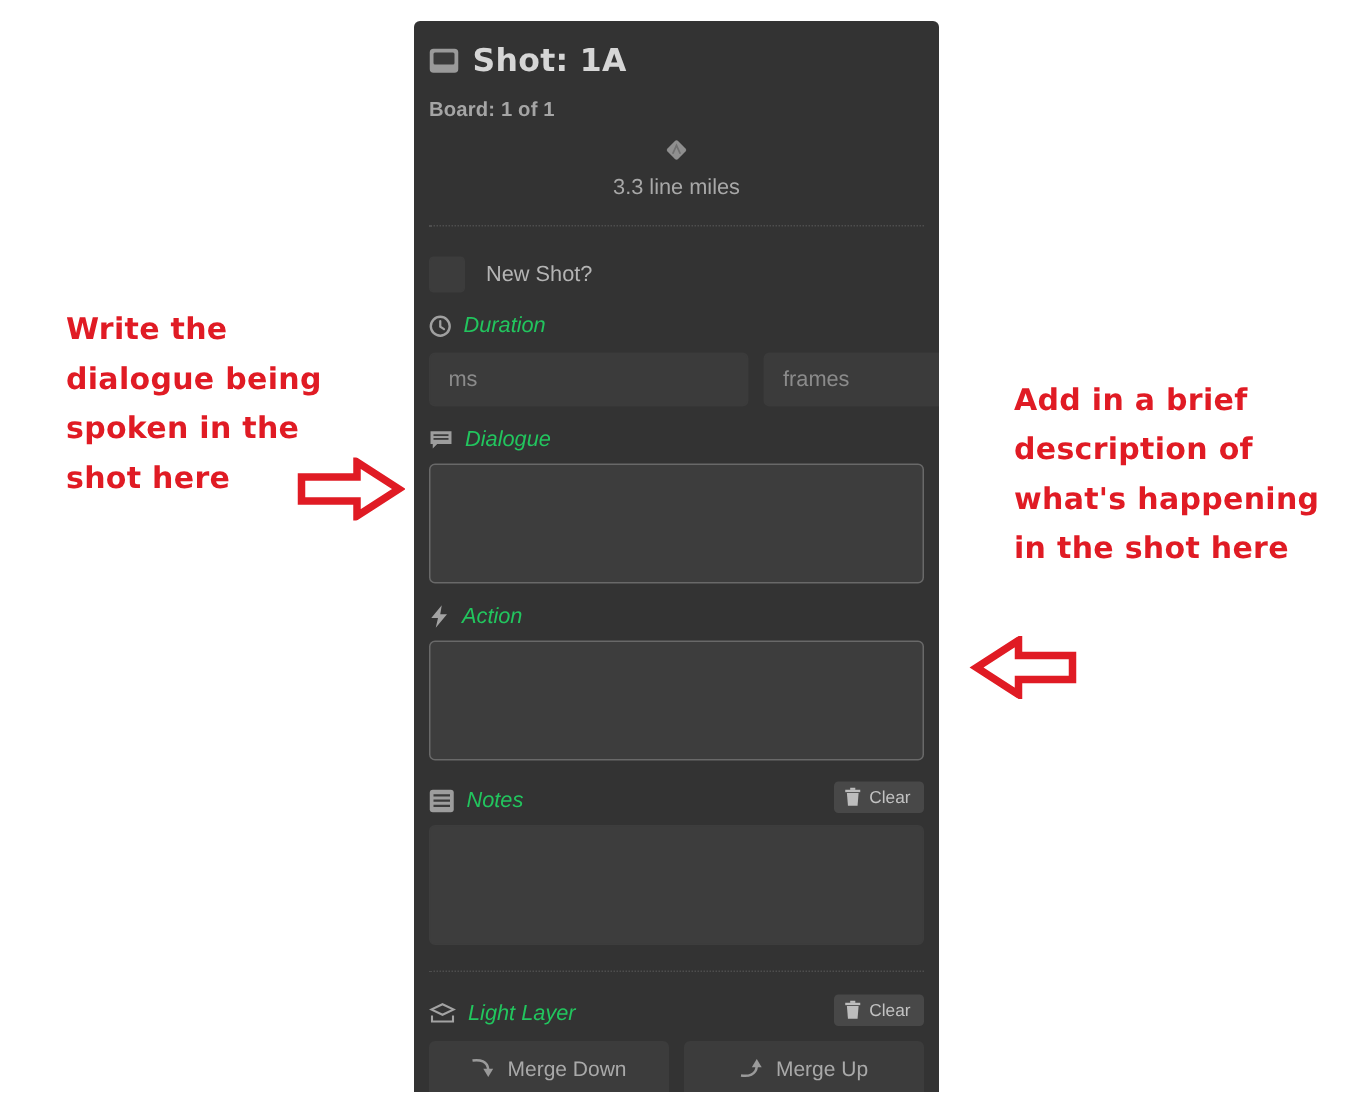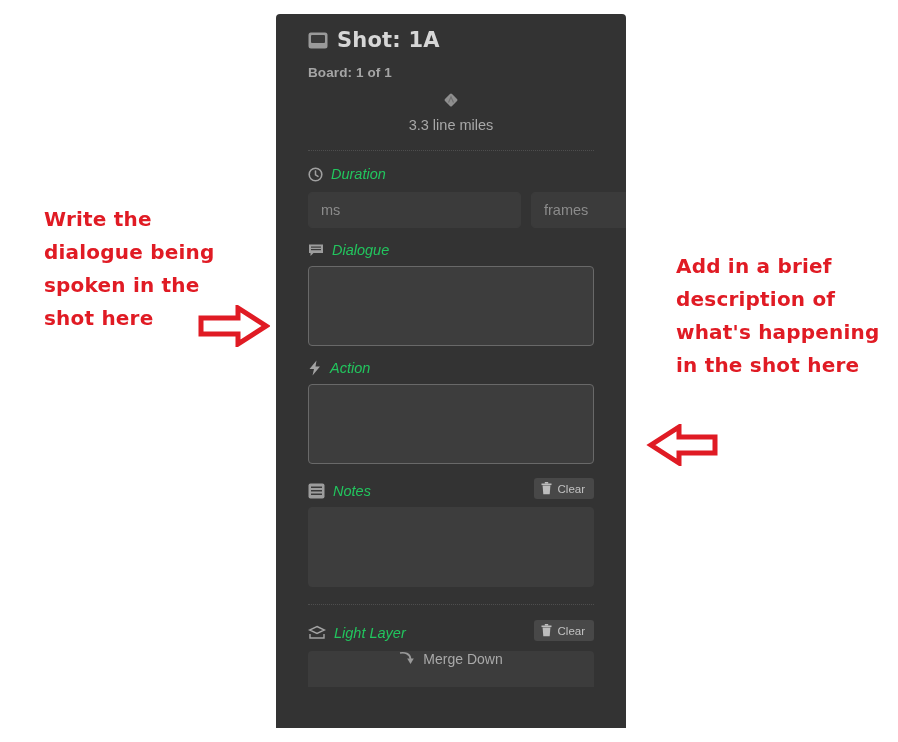--- a/index.html
+++ b/index.html
@@ -48,21 +48,21 @@
     top: 14px;
     width: 350px;
     height: 714px;
     background: #333333;
     border-radius: 4px 4px 0 0;
     box-sizing: border-box;
     overflow: hidden;
   }
 
   .panel-inner {
-    padding: 0 32px;
+    padding: 0 10px;
   }
 
   
   .shot-header {
     display: flex;
     align-items: center;
     gap: 9px;
     padding-top: 14px;
   }
   .shot-title {
@@ -199,21 +199,21 @@
     display: flex;
     gap: 10px;
     margin-top: 10px;
   }
   .merge-btn {
     flex: 1 1 0;
     height: 36px;
     background: #3c3c3c;
     border-radius: 4px 4px 0 0;
     display: flex;
-    align-items: flex-start;
+    align-items: center;
     justify-content: center;
     gap: 9px;
     cursor: pointer;
   }
   .merge-btn-label {
     color: #a9a9a9;
     font-size: 14px;
   }
 
   .icon { display: inline-flex; align-items: center; justify-content: center; flex: 0 0 auto; }
@@ -257,20 +257,24 @@
         <svg width="18" height="18" viewBox="0 0 18 18">
           <rect x="4" y="4" width="10" height="10" rx="1.5" transform="rotate(45 9 9)" fill="#8f8f8f"></rect>
           <path d="M6.5 11.5 L9 6 L11.5 11.5" stroke="#707070" stroke-width="1.2" fill="none"></path>
         </svg>
       </span>
       <span class="linemiles-text">3.3 line miles</span>
     </div>
 
     <div class="divider"></div>
 
+    <div class="newshot-row">
+      <span class="checkbox"></span>
+      <span class="newshot-label">New Shot?</span>
+    </div>
 
     <div class="section-label-row">
       <span class="icon">
         <svg width="15" height="15" viewBox="0 0 15 15">
           <circle cx="7.5" cy="7.5" r="6.3" fill="none" stroke="#a0a0a0" stroke-width="1.6"></circle>
           <path d="M7.5 4 L7.5 7.8 L10 9.4" stroke="#a0a0a0" stroke-width="1.5" fill="none" stroke-linecap="round"></path>
         </svg>
       </span>
       <span class="section-label">Duration</span>
     </div>
@@ -353,16 +357,25 @@
     <div class="merge-row">
       <span class="merge-btn">
         <span class="icon">
           <svg width="15" height="14" viewBox="0 0 15 14">
             <path d="M1 2 C6 1.2 11 2.5 11.5 8" fill="none" stroke="#9a9a9a" stroke-width="1.7"></path>
             <polygon points="8.2,7.5 14.8,7.5 11.5,13" fill="#9a9a9a"></polygon>
           </svg>
         </span>
         <span class="merge-btn-label">Merge Down</span>
       </span>
+      <span class="merge-btn">
+        <span class="icon">
+          <svg width="15" height="14" viewBox="0 0 15 14">
+            <path d="M1 12 C6 12.8 11 11.5 11.5 6" fill="none" stroke="#9a9a9a" stroke-width="1.7"></path>
+            <polygon points="8.2,6.5 14.8,6.5 11.5,1" fill="#9a9a9a"></polygon>
+          </svg>
+        </span>
+        <span class="merge-btn-label">Merge Up</span>
+      </span>
     </div>
 
   </div>
 </div>
 
 </body></html>

